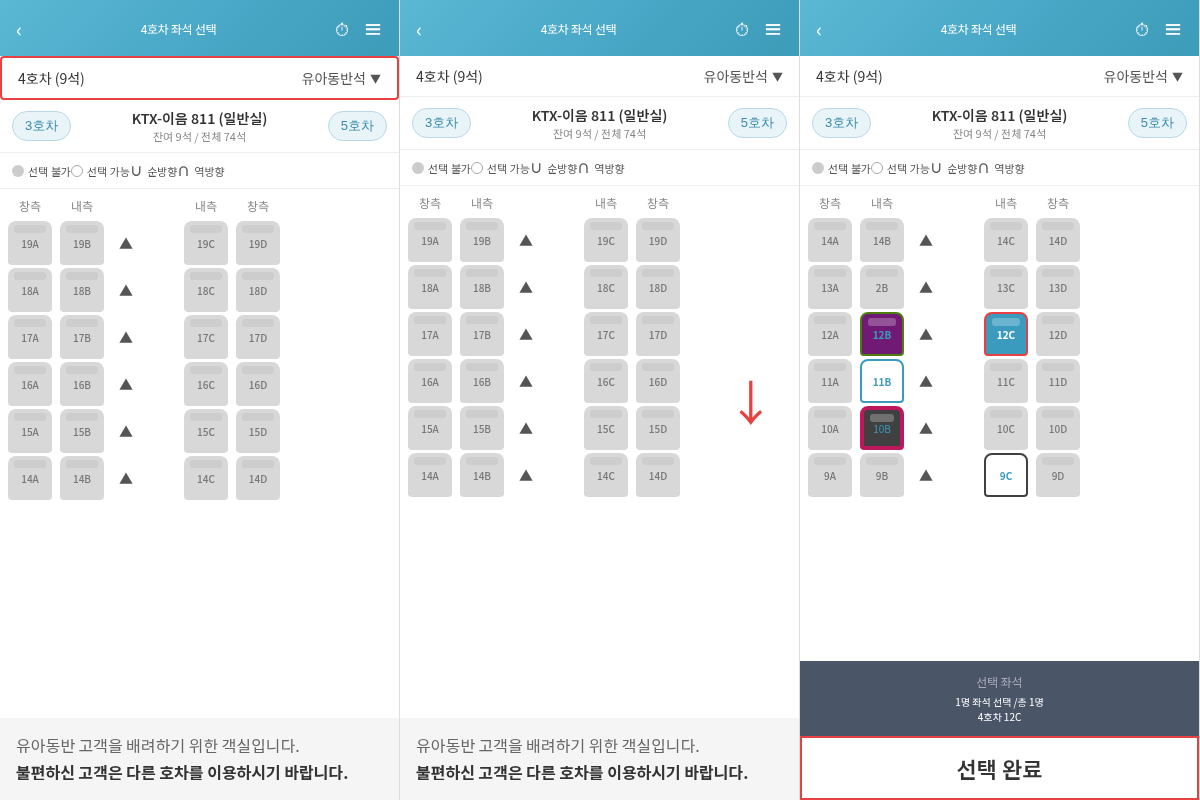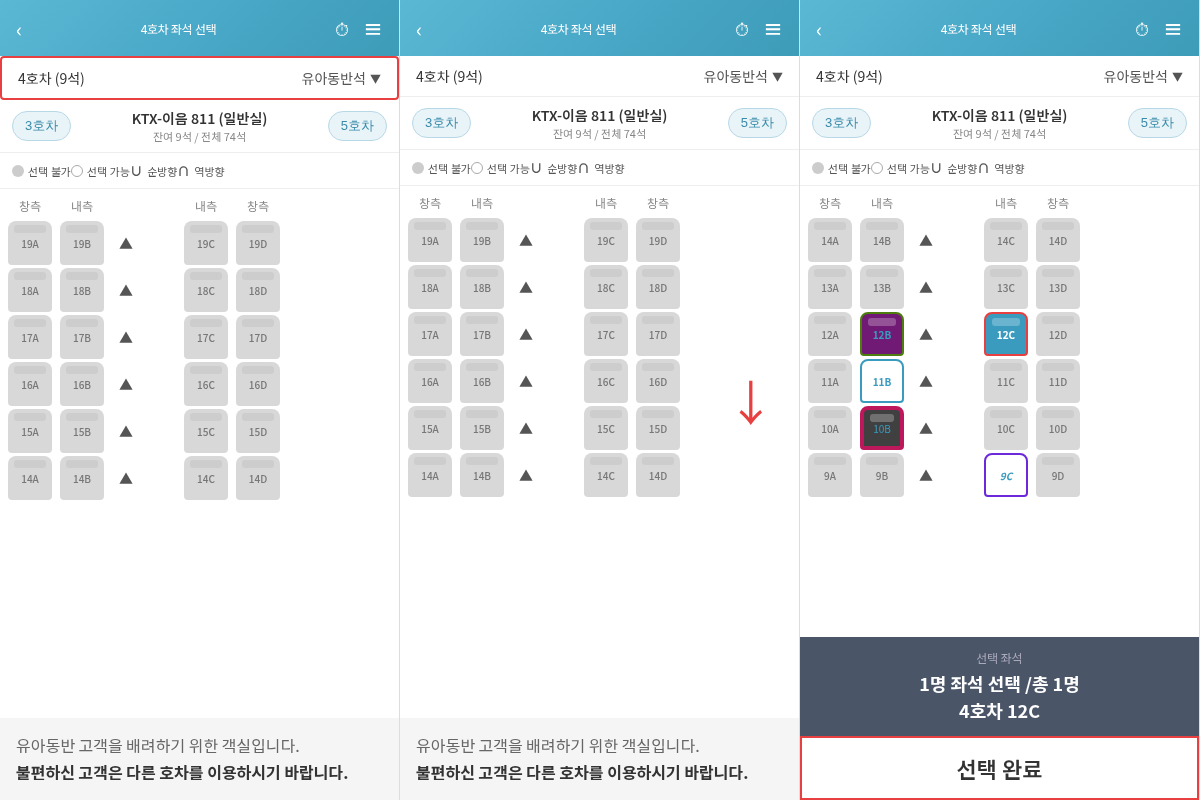--- a/index.html
+++ b/index.html
@@ -240,22 +240,22 @@
       padding: 12px 16px;
       text-align: center;
       flex-shrink: 0;
     }
     .selected-info-title {
       font-size: 12px;
       color: #aab;
       margin-bottom: 4px;
     }
     .selected-info-detail {
-      font-size: 18px;
-      font-weight: 700;
+      font-size: 10px;
+      font-weight: 400;
       line-height: 1.5;
     }
     .confirm-btn {
       background: #fff;
       border: 2.5px solid #e84040;
       color: #333;
       font-size: 22px;
       font-weight: 600;
       padding: 14px;
       text-align: center;
@@ -663,21 +663,21 @@
       <div class="seat seat-unavail">
           <span>14D</span>
         </div>
     </div>
 
     <div class="seat-row">
       <div class="seat seat-unavail">
           <span>13A</span>
         </div>
       <div class="seat seat-unavail">
-          <span>13B</span>
+          <span>2B</span>
         </div>
       <div class="direction-arrow">▲</div>
       <div style="width:36px;"></div>
       <div class="seat seat-unavail">
           <span>13C</span>
         </div>
       <div class="seat seat-unavail">
           <span>13D</span>
         </div>
     </div>
@@ -735,21 +735,21 @@
 
     <div class="seat-row">
       <div class="seat seat-unavail">
           <span>9A</span>
         </div>
       <div class="seat seat-unavail">
           <span>9B</span>
         </div>
       <div class="direction-arrow">▲</div>
       <div style="width:36px;"></div>
-      <div class="seat seat-available" style="border:2px solid #6d28d9; background:#fff; color:#3a9bbf; font-weight:700;font-style:italic;">
+      <div class="seat seat-available" style="border:2px solid #404040; background:#fff; color:#3a9bbf; font-weight:700;">
           <span>9C</span>
         </div>
       <div class="seat seat-unavail">
           <span>9D</span>
         </div>
     </div>
   </div>
 
   <div class="selected-info-bar">
     <div class="selected-info-title">선택 좌석</div>

